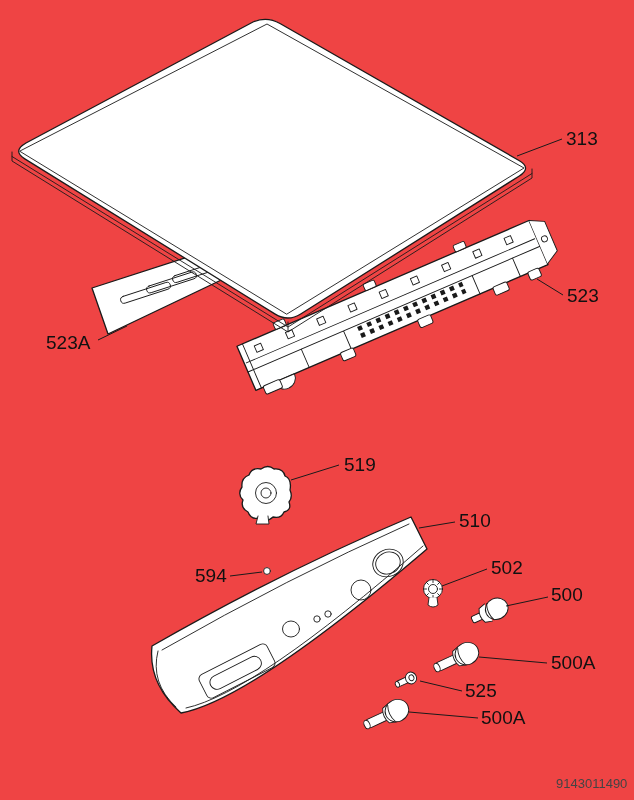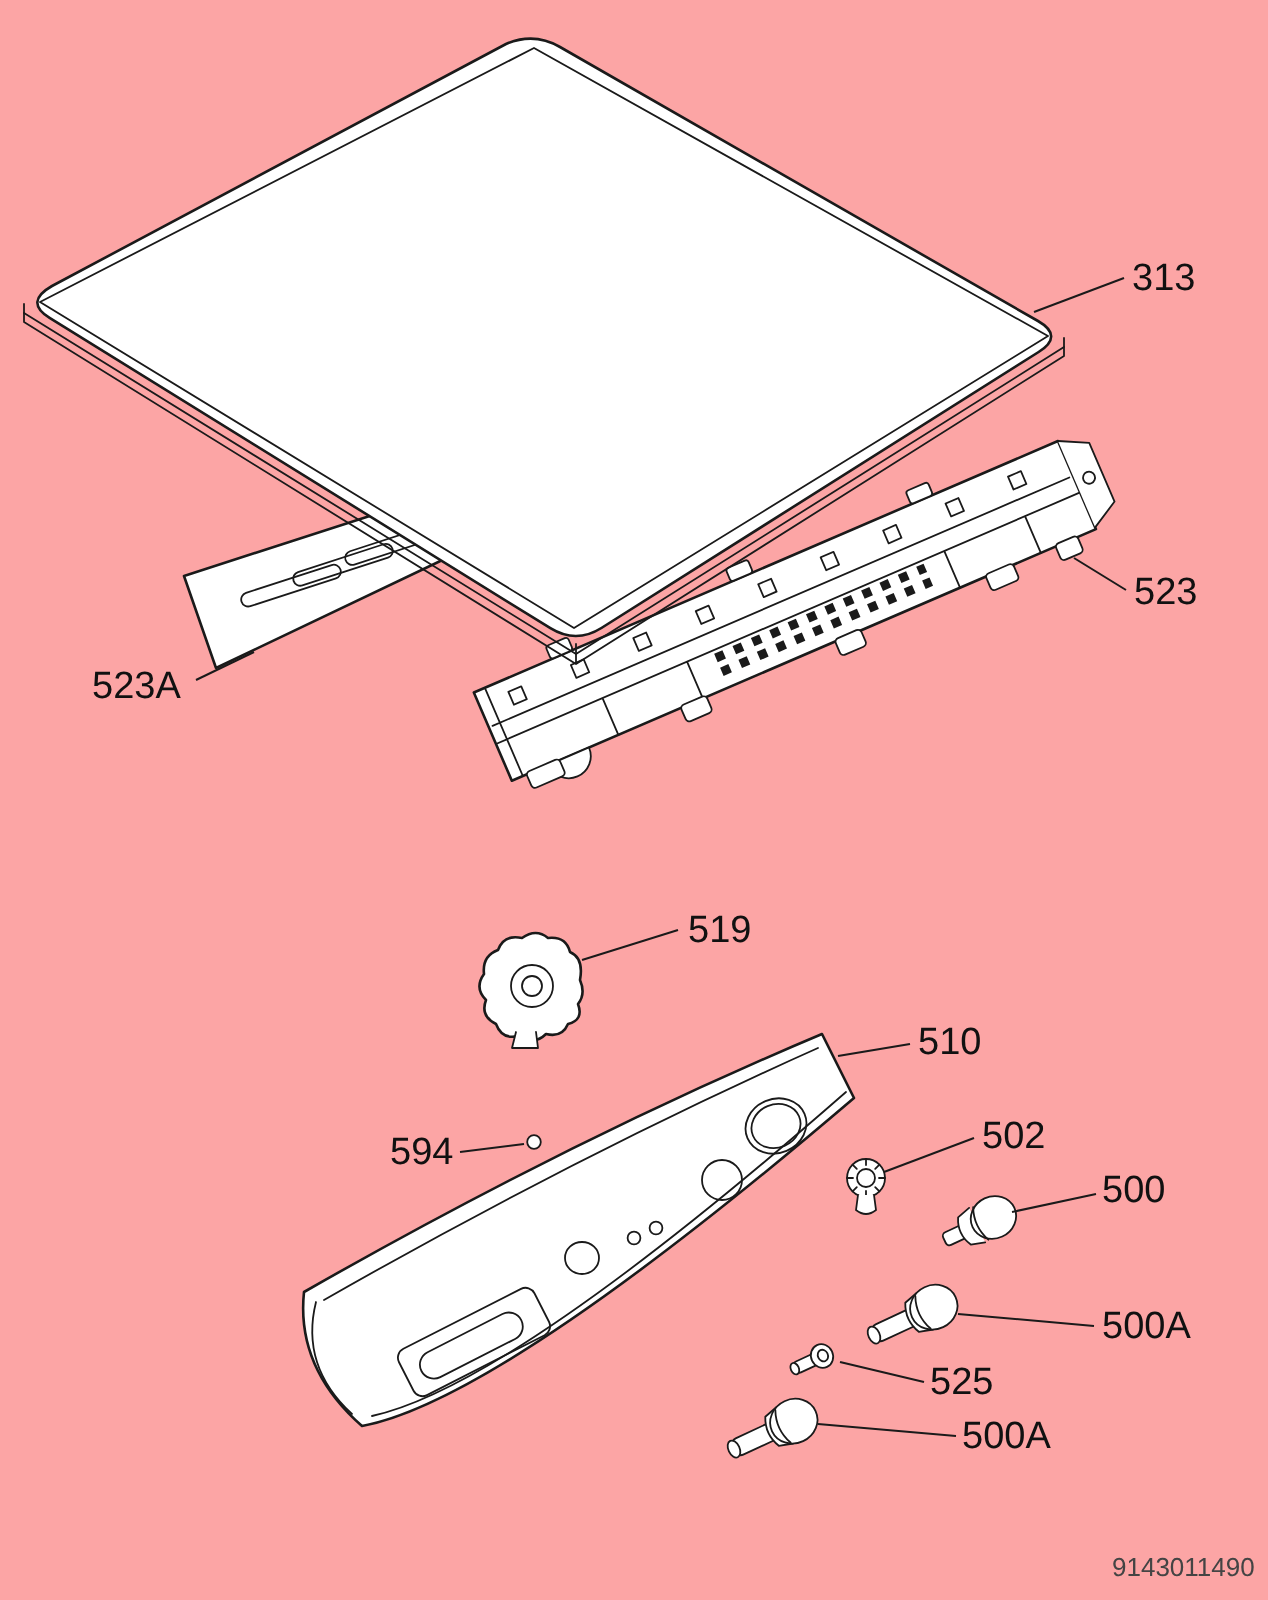--- a/index.html
+++ b/index.html
@@ -1,16 +1,16 @@
 <!DOCTYPE html>
 <html><head>
 <meta charset="utf-8">
 <style>
   html,body { margin:0; padding:0; background:#ffffff; }
-  .stage { position:relative; width:634px; height:800px; background:#fca5a5; overflow:hidden; }
+  .stage { position:relative; width:634px; height:800px; background:#ef4444; overflow:hidden; }
   svg { display:block; }
   .ow  { stroke:#1a1a1a; stroke-width:1.3; fill:#ffffff; stroke-linejoin:round; stroke-linecap:round; }
   .t   { stroke:#1a1a1a; stroke-width:0.9; fill:none;    stroke-linejoin:round; stroke-linecap:round; }
   .tw  { stroke:#1a1a1a; stroke-width:0.9; fill:#ffffff; stroke-linejoin:round; stroke-linecap:round; }
   .ld  { stroke:#1a1a1a; stroke-width:1;   fill:none; }
   .perf{ stroke:#1a1a1a; stroke-width:4.5; stroke-dasharray:4.5 5.5; fill:none; }
   .lbl { font-family:"Liberation Sans", sans-serif; font-size:19px; fill:#111111; }
   .doc { font-family:"Liberation Sans", sans-serif; font-size:13px; fill:#444444; }
 </style>
 </head>

